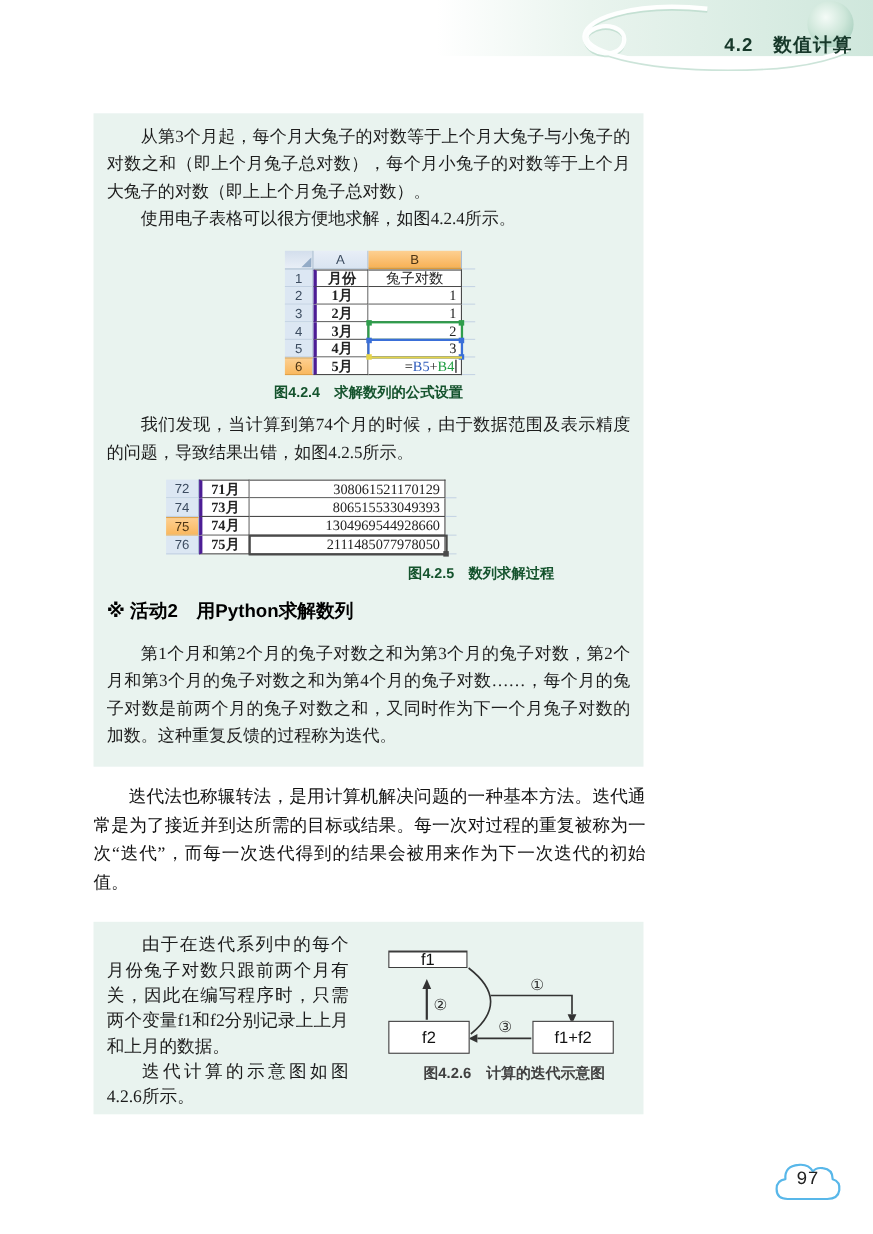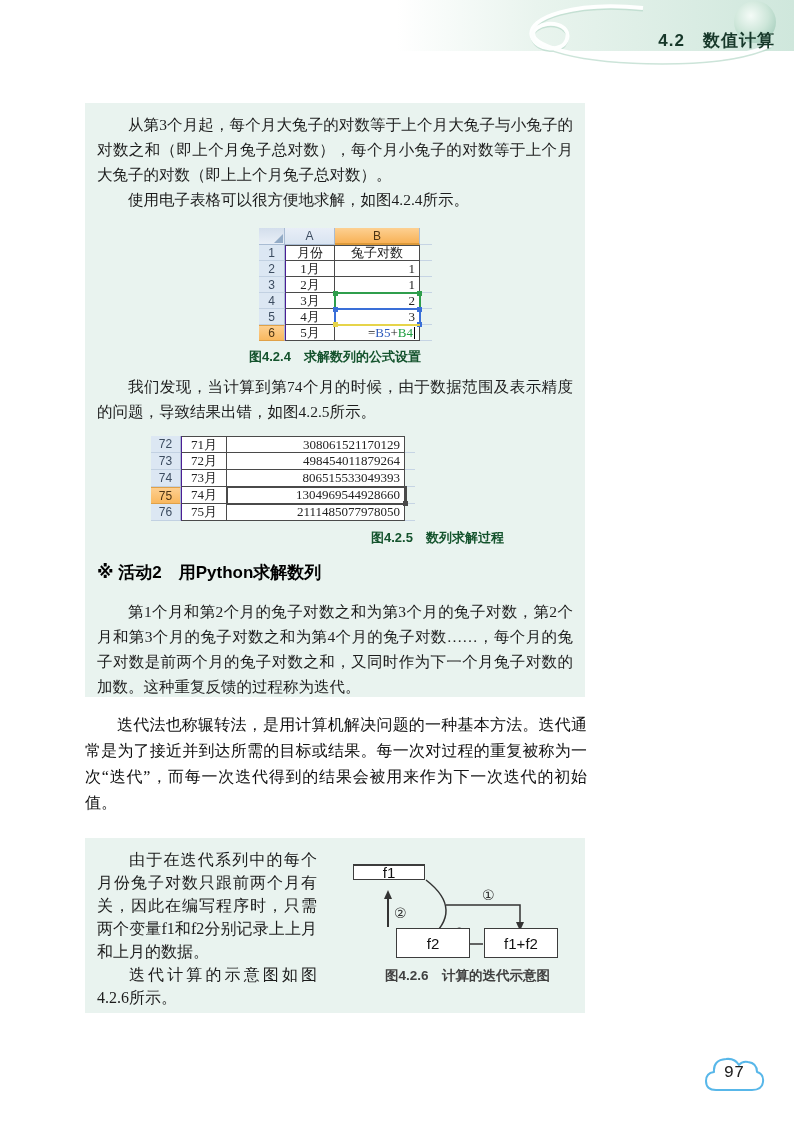--- a/index.html
+++ b/index.html
@@ -45,21 +45,21 @@
   .colhdr { justify-content: center; background: linear-gradient(#e8eef7,#d9e4f1);
     border-right: 1px solid #a9bcd3; border-bottom: 1px solid #a9bcd3; color: #3c4c60; font-size: 12px; }
   .colhdr.sel { background: linear-gradient(#fdd092,#f8b257); border-bottom: 2px solid #dd9a3a; color: #4c3414; }
   .rowhdr { justify-content: center; background: #dce7f3; border-right: 1px solid #a9bcd3;
     border-bottom: 1px solid #c2d1e2; color: #3c4c60; font-size: 12px; }
   .rowhdr.sel { background: linear-gradient(#fdcf90,#f9b85f); border-top: 1px solid #e0a148;
     border-bottom: 1px solid #e0a148; color: #4c3414; }
   .dcell { background: #fff; border-right: 1px solid #4a4a4a; border-bottom: 1px solid #4a4a4a;
     font-family: "Liberation Serif", "DejaVu Serif", serif; }
   .dcell.first { border-top: 1px solid #4a4a4a; }
-  .dcell.leftb { border-left: 1px solid #4c1d95; }
+  .dcell.leftb { border-left: 3px solid #4c1d95; font-weight: bold; }
   .dcell.center { justify-content: center; }
   .dcell.right { justify-content: flex-end; padding-right: 4px; }
   .ghost { background: transparent; border-bottom: 1px solid #c6d4e4; }
   .ref-blue { color: #2e5bbc; } .ref-green { color: #1e9e40; }
   .caret { display: inline-block; width: 1px; height: 12px; background: #000; margin-left: 1px; }
 
   .sel-overlay { position: absolute; pointer-events: none; }
   .handle { position: absolute; width: 5px; height: 5px; }
   #cap1 { margin-top: 7px; text-align: center; }
 
@@ -71,21 +71,21 @@
 
   
   .box2-text { position: absolute; left: 12px; top: 10px; width: 220px; font-size: 16px;
     line-height: 23px; color: #1c1c1c; text-align: justify; }
   .box2-text p { text-indent: 2em; }
   .diagram { position: absolute; left: 265px; top: 0; width: 235px; height: 175px;
     font-family: "Liberation Sans", "DejaVu Sans", sans-serif; }
   .dbox { position: absolute; background: #fff; border: 1px solid #3c3c3c;
     display: flex; align-items: center; justify-content: center; font-size: 15px; color: #111; }
   #f1-box { left: 3px; top: 26px; width: 72px; height: 16px; border-top-width: 2px; }
-  #f2-box { left: 3px; top: 90px; width: 74px; height: 30px; margin-left: 43px; }
+  #f2-box { left: 3px; top: 90px; width: 74px; height: 30px; }
   #sum-box { left: 134px; top: 90px; width: 74px; height: 30px; }
   .diagram svg { position: absolute; left: 0; top: 0; }
   .diag-caption { position: absolute; left: 0; bottom: 28px; width: 100%; text-align: center;
     font-size: 13.5px; font-weight: bold; color: #404040; }
 
   
   .page-badge { position: absolute; left: 702px; top: 1051px; width: 64px; height: 46px; }
   .page-badge svg { position: absolute; left: 0; top: 0; }
   .page-num { position: absolute; left: 0; top: 12px; width: 100%; text-align: center;
     font-size: 17px; color: #222; font-family: Liberation Mono, monospace; }
@@ -184,26 +184,20 @@
     <p class="para" style="margin-top:8px;">我们发现，当计算到第74个月的时候，由于数据范围及表示精度的问题，导致结果出错，如图4.2.5所示。</p>
 
     <div class="sheet" id="sheet2">
       <div class="srow drow">
         <div class="scell c0 rowhdr">72</div>
         <div class="scell c1 dcell first leftb center">71月</div>
         <div class="scell c2 dcell first right">308061521170129</div>
         <div class="scell c3 ghost"></div>
       </div>
       <div class="srow drow">
-        <div class="scell c0 rowhdr">73</div>
-        <div class="scell c1 dcell leftb center">72月</div>
-        <div class="scell c2 dcell right">498454011879264</div>
-        <div class="scell c3 ghost"></div>
-      </div>
-      <div class="srow drow">
         <div class="scell c0 rowhdr">74</div>
         <div class="scell c1 dcell leftb center">73月</div>
         <div class="scell c2 dcell right">806515533049393</div>
         <div class="scell c3 ghost"></div>
       </div>
       <div class="srow drow">
         <div class="scell c0 rowhdr sel">75</div>
         <div class="scell c1 dcell leftb center">74月</div>
         <div class="scell c2 dcell right">1304969544928660</div>
         <div class="scell c3 ghost"></div>

